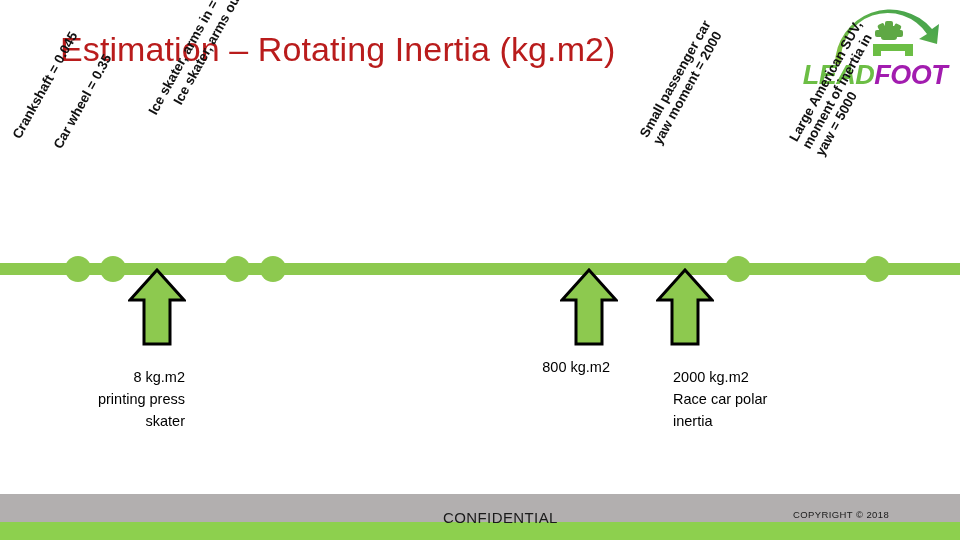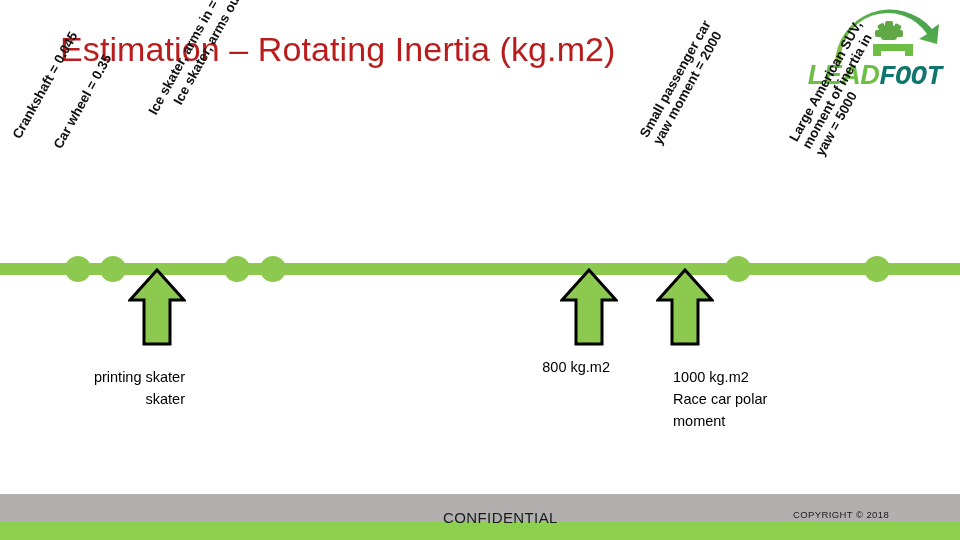--- a/index.html
+++ b/index.html
@@ -44,21 +44,21 @@
     left: 0px; top: 52px;
     width: 160px;
     text-align: center;
     font-size: 27px;
     font-weight: bold;
     font-style: italic;
     letter-spacing: -0.5px;
     white-space: nowrap;
   }
   #brand-logo .wm-lead { color: #6CBE45; }
-  #brand-logo .wm-foot { color: #0f766e; font-family: Liberation Mono, monospace; }
+  #brand-logo .wm-foot { color: #a21caf; }
 
   
   #timeline-axis {
     position: absolute;
     left: 0px; top: 263px;
     width: 960px; height: 12px;
     background: #8DC94F;
   }
   .timeline-dot {
     position: absolute;
@@ -203,30 +203,31 @@
   <span class="rl-line">yaw moment = 2000</span>
 </div>
 
 <div class="rot-label multi" style="left:806px; top:125px">
   <span class="rl-line">Large American SUV,</span>
   <span class="rl-line">moment of inertia in</span>
   <span class="rl-line">yaw = 5000</span>
 </div>
 
 <div class="desc-block desc-right" style="left:20px; top:366px; width:165px">
-  <span class="d-line">printing skater</span>
+  <span class="d-line">8 kg.m2</span>
+  <span class="d-line">printing press</span>
   <span class="d-line">skater</span>
 </div>
 
 <div class="desc-block desc-right" style="left:440px; top:356px; width:170px">
   <span class="d-line">800 kg.m2</span>
 </div>
 
 <div class="desc-block desc-left" style="left:673px; top:366px; width:200px">
-  <span class="d-line">1000 kg.m2</span>
+  <span class="d-line">2000 kg.m2</span>
   <span class="d-line">Race car polar</span>
-  <span class="d-line">moment</span>
+  <span class="d-line">inertia</span>
 </div>
 
 <div id="footer-gray-band"></div>
 <div id="footer-green-band"></div>
 <div id="footer-confidential">CONFIDENTIAL</div>
 <div id="footer-copyright">COPYRIGHT © 2018</div>
 
 </body></html>

